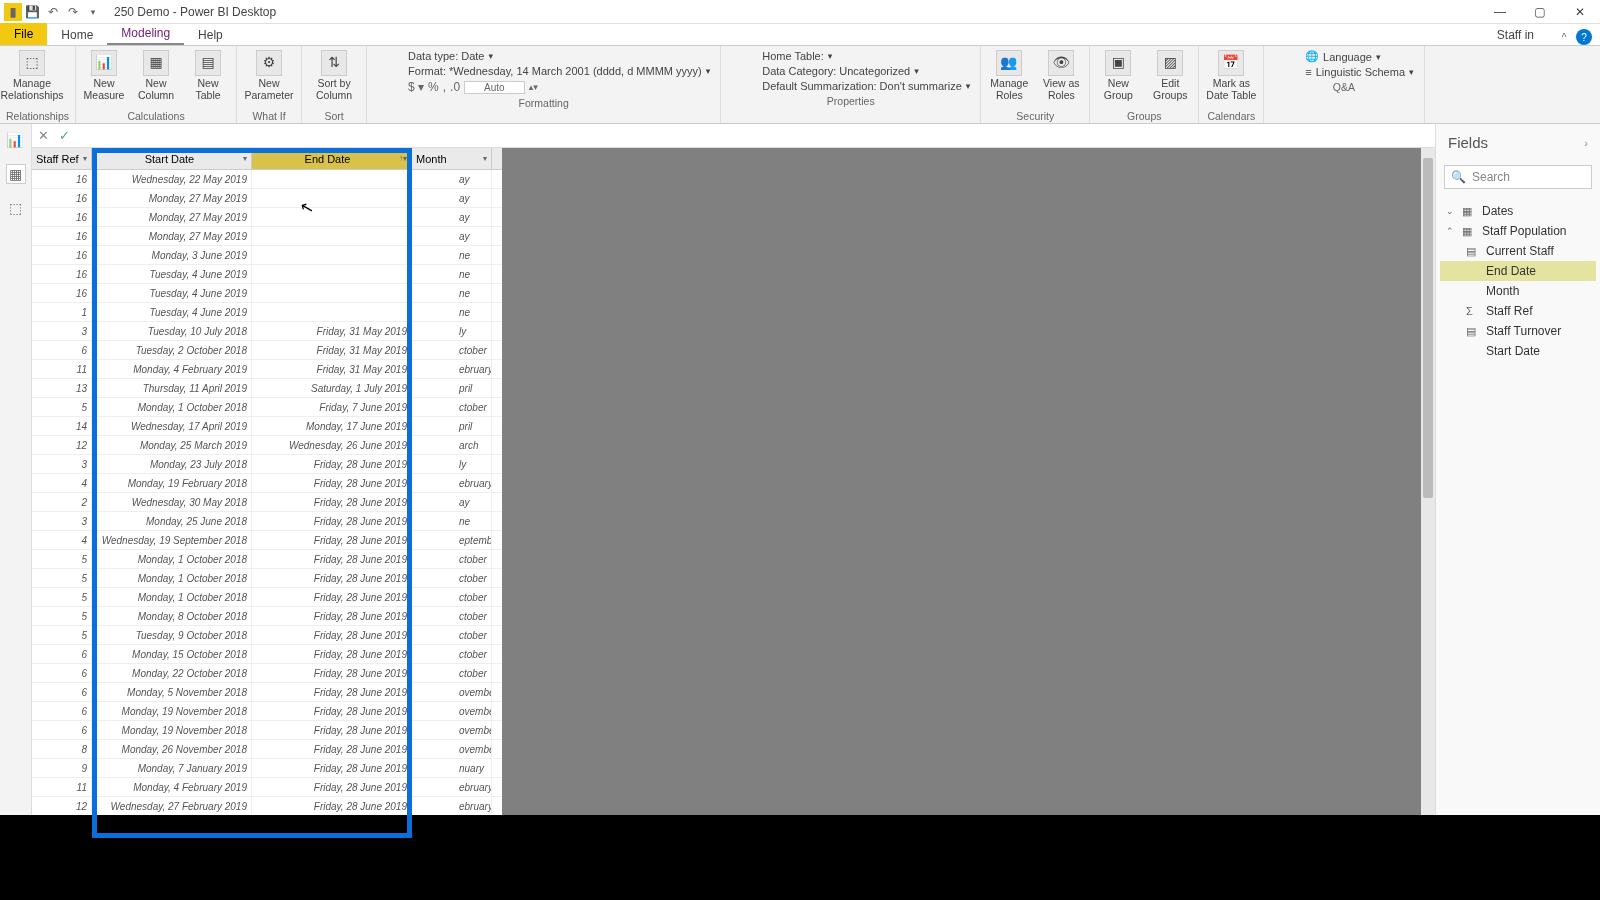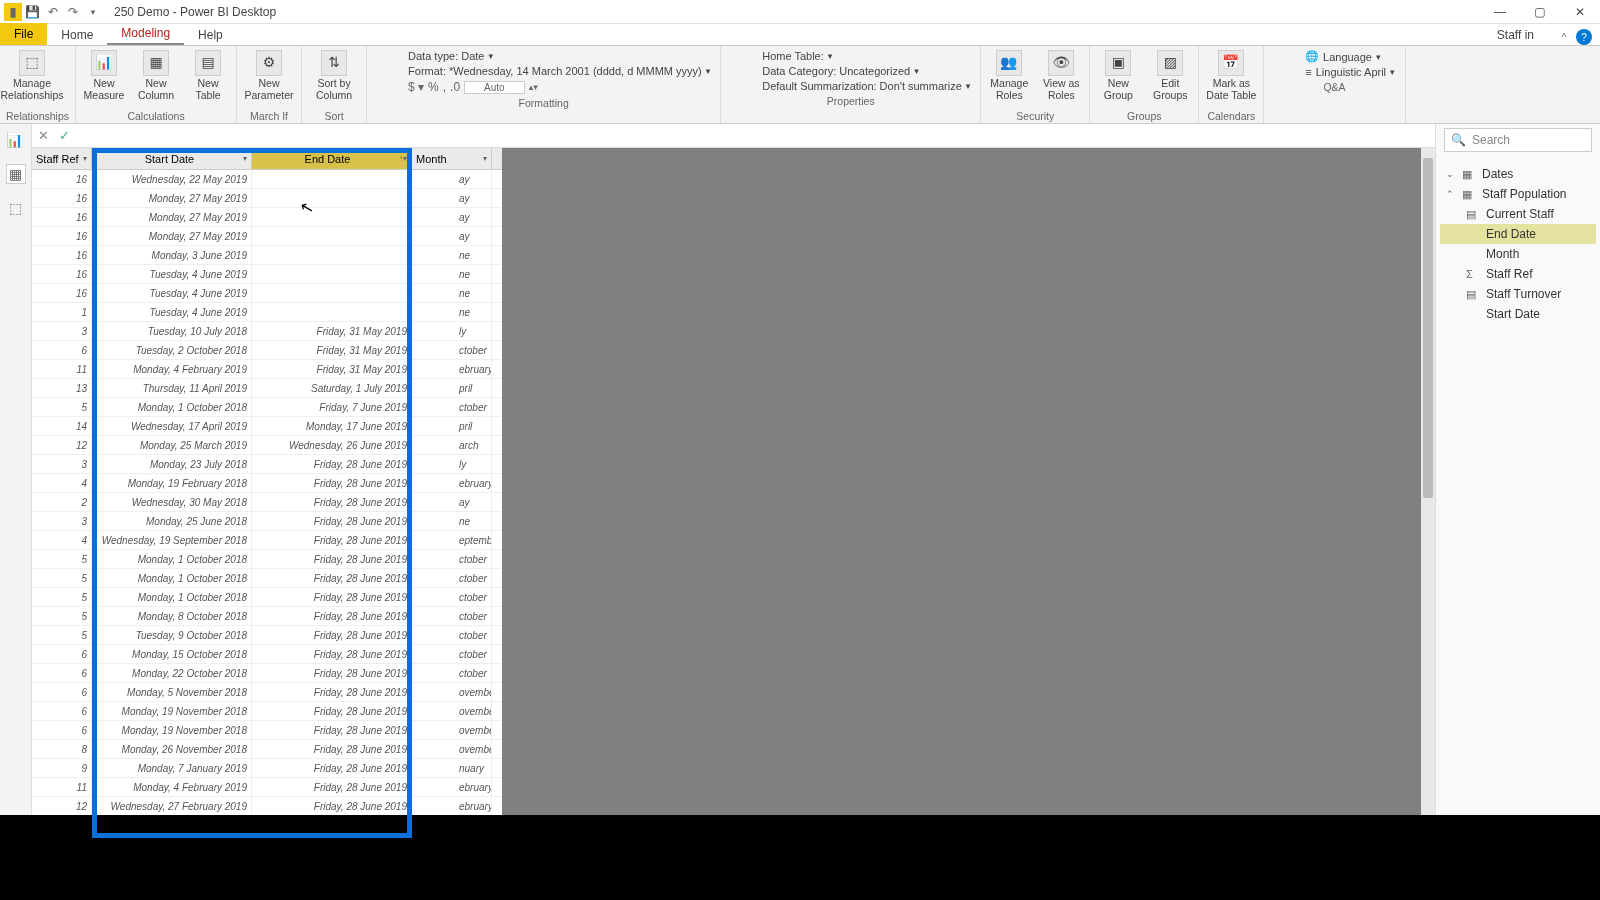--- a/index.html
+++ b/index.html
@@ -11,21 +11,21 @@
 .titlebar .qat span { width: 18px; height: 18px; display:flex; align-items:center; justify-content:center; color:#666; font-size:12px;}
 .app-icon { background:#f2c811; width:16px; height:16px; display:flex; align-items:center; justify-content:center; font-weight:bold; color:#000; font-size:10px;}
 .titlebar .title { margin-left: 8px; }
 .winbtns { margin-left: auto; display:flex; }
 .winbtns div { width: 40px; height:24px; display:flex; align-items:center; justify-content:center; font-size:12px; }
 
 
 .menutabs { height: 22px; background:#fff; display:flex; align-items:flex-end; border-bottom:1px solid #ccc; font-size:12px;}
 .menutabs .filetab { background:#f2c811; color:#000; padding:3px 14px; font-size:12px; height:22px; display:flex; align-items:center;}
 .menutabs .tab { padding:3px 14px; color:#444; cursor:default; }
-.menutabs .tab.active { border-bottom:2px solid #888; color:#b91c1c;}
+.menutabs .tab.active { border-bottom:2px solid #888; color:#701a75;}
 .menutabs .signin { margin-left:auto; padding:3px 14px; color:#444;}
 .menutabs .help-icons { display:flex; gap:4px; padding:0 8px; align-items:center;}
 .menutabs .help-icons span { width:16px; height:16px; border-radius:50%; display:flex; align-items:center; justify-content:center; font-size:10px;}
 
 
 .ribbon { height: 78px; background:#f3f3f3; border-bottom:1px solid #ccc; display:flex; font-size:11px; color:#444;}
 .rgroup { border-right:1px solid #ddd; display:flex; flex-direction:column; padding:2px 6px 0 6px;}
 .rgroup .items { display:flex; gap:8px; flex:1; align-items:flex-start;}
 .rgroup .glabel { text-align:center; font-size:10.5px; color:#666; padding:1px 0;}
 .ritem { display:flex; flex-direction:column; align-items:center; width:52px; text-align:center; line-height:1.1; padding-top:2px; gap:2px;}
@@ -142,21 +142,21 @@
     </div>
     <div class="glabel">Calculations</div>
   </div>
   <div class="rgroup">
     <div class="items">
       <div class="ritem">
           <div class="ricon">⚙</div>
           <div class="rlabel">New<br>Parameter</div>
         </div>
     </div>
-    <div class="glabel">March If</div>
+    <div class="glabel">What If</div>
   </div>
   <div class="rgroup">
     <div class="items">
       <div class="ritem">
           <div class="ricon">⇅</div>
           <div class="rlabel">Sort by<br>Column</div>
         </div>
     </div>
     <div class="glabel">Sort</div>
   </div>
@@ -235,21 +235,21 @@
   </div>
   <div class="rgroup">
     <div class="formatting-lines">
       <div class="line">
           <span>🌐</span> 
           <span>Language</span> 
           <span style="font-size:9px;">▾</span>
         </div>
       <div class="line">
           <span>≡</span> 
-          <span>Linguistic April</span> 
+          <span>Linguistic Schema</span> 
           <span style="font-size:9px;">▾</span>
         </div>
     </div>
     <div class="glabel">Q&amp;A</div>
   </div>
 </div>
 
 <div class="leftrail">
   <div class="railicon">📊</div>
   <div class="railicon" style="background:#fff;border:1px solid #ccc;">▦</div>
@@ -495,20 +495,24 @@
       </div>
   </div>
   <div class="blue-selection" style="left:60px; top:0; width:320px; height:690px;"></div>
   <div class="cursor" style="left:268px; top:50px;">↖</div>
   <div class="vscroll">
     <div class="thumb" style="top:10px; height:340px;"></div>
   </div>
 </div>
 
 <div class="fields">
+  <div class="ftitle">
+      <span>Fields</span>
+      <span style="font-size:11px;color:#888;">›</span>
+    </div>
   <div class="search">
       <span>🔍</span>
       <span>Search</span>
     </div>
   <div class="tree">
     <div class="tnode">
         <span class="chev">⌄</span>
         <span class="ticon">▦</span>
         <span>Dates</span>
       </div>

